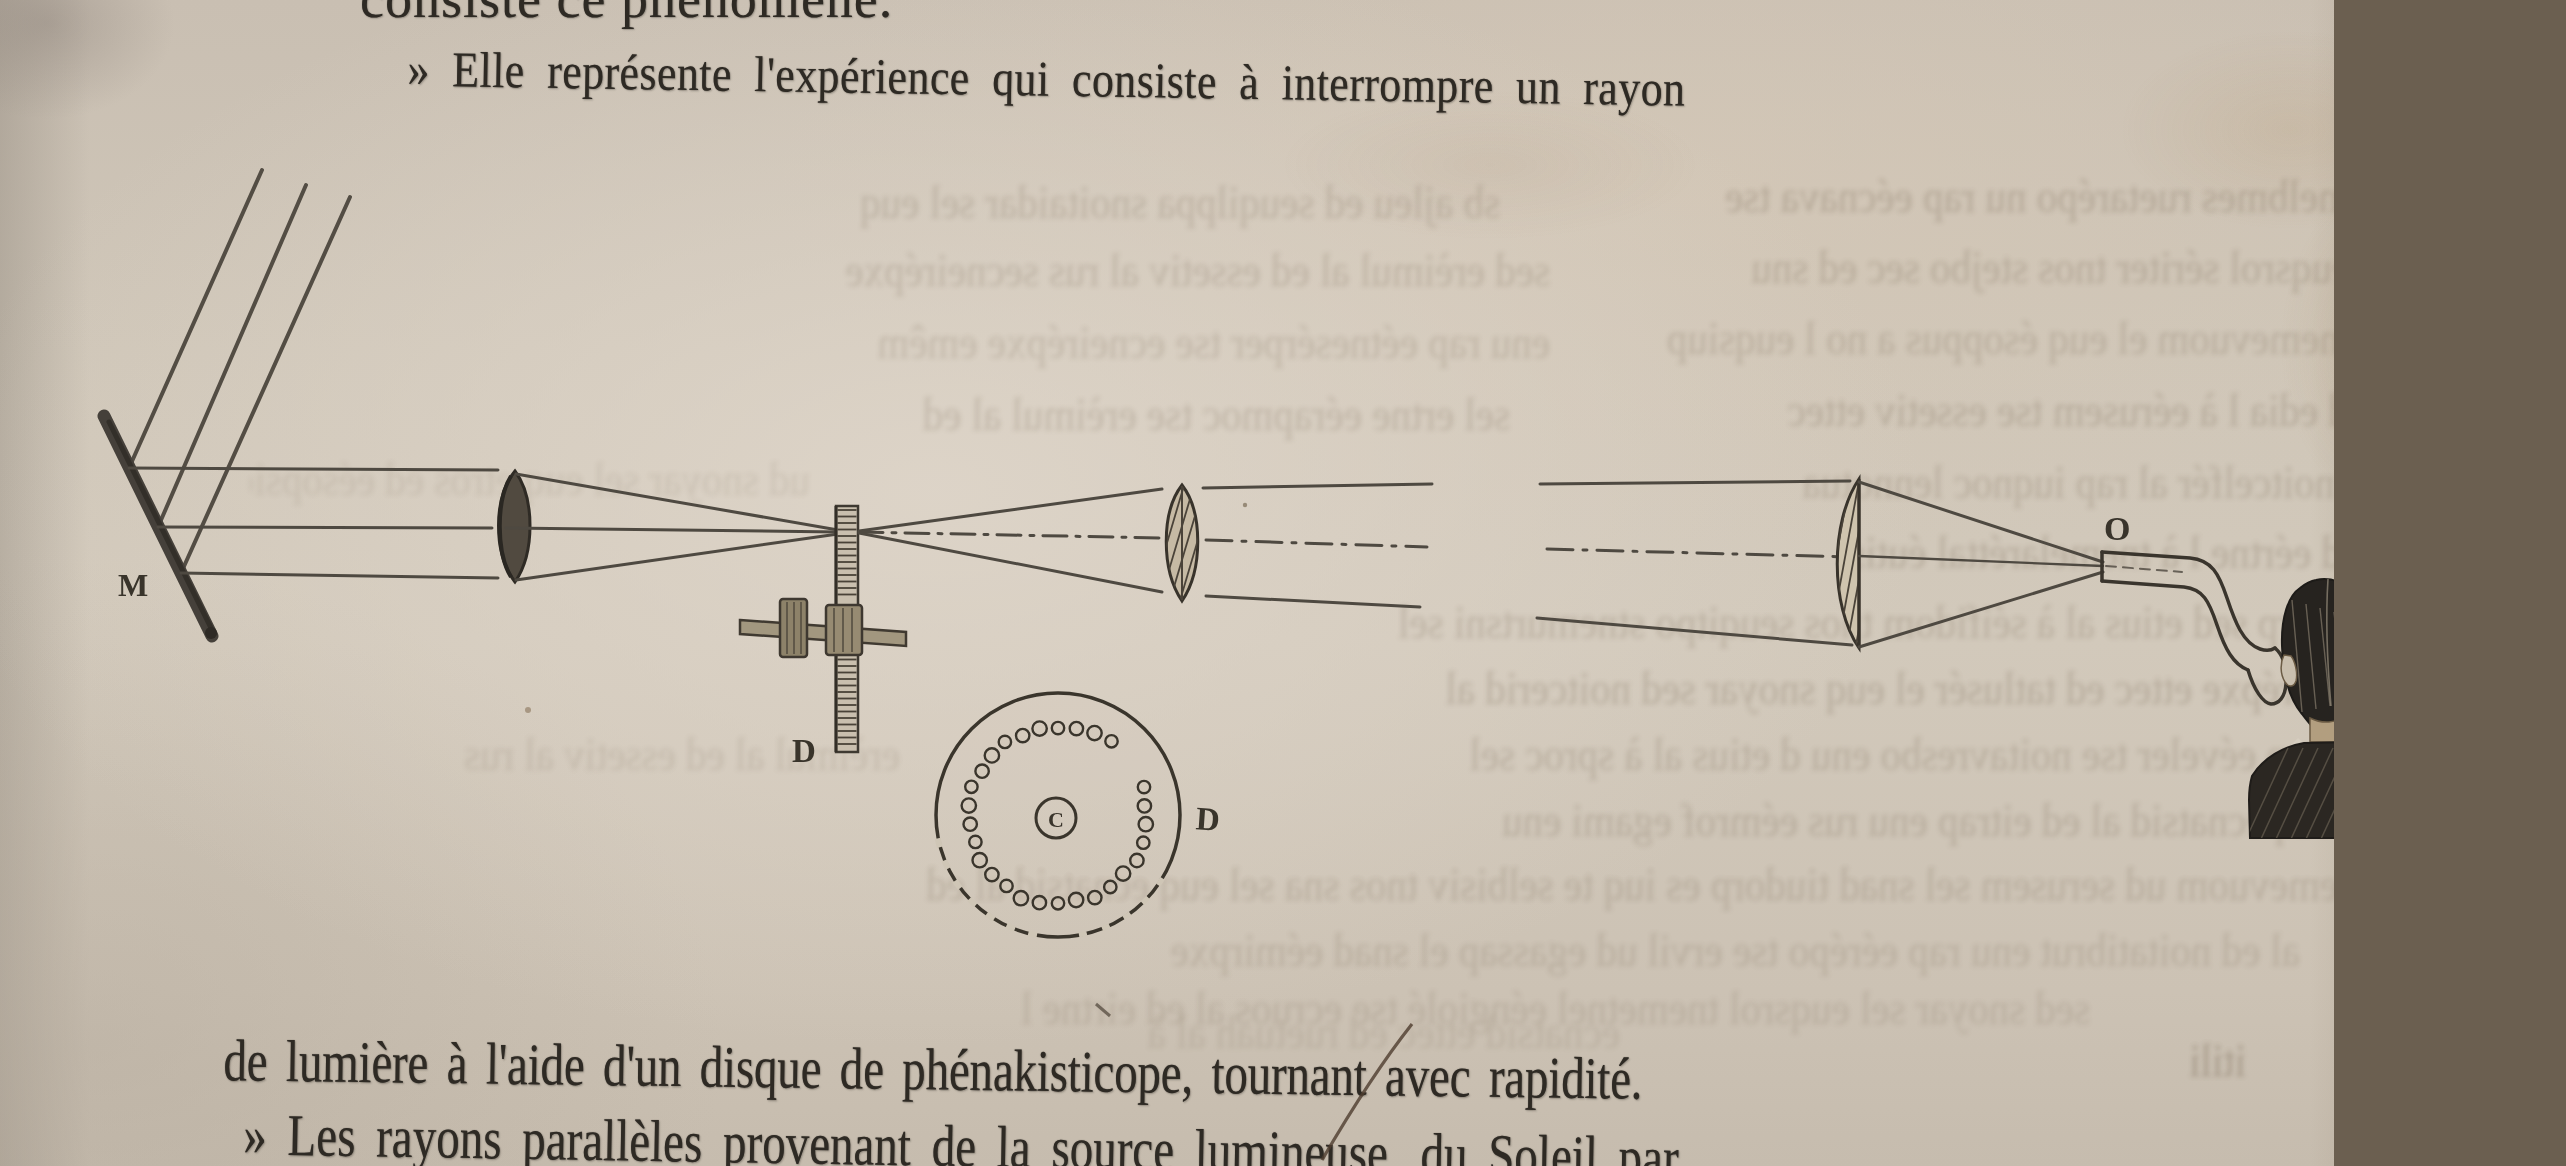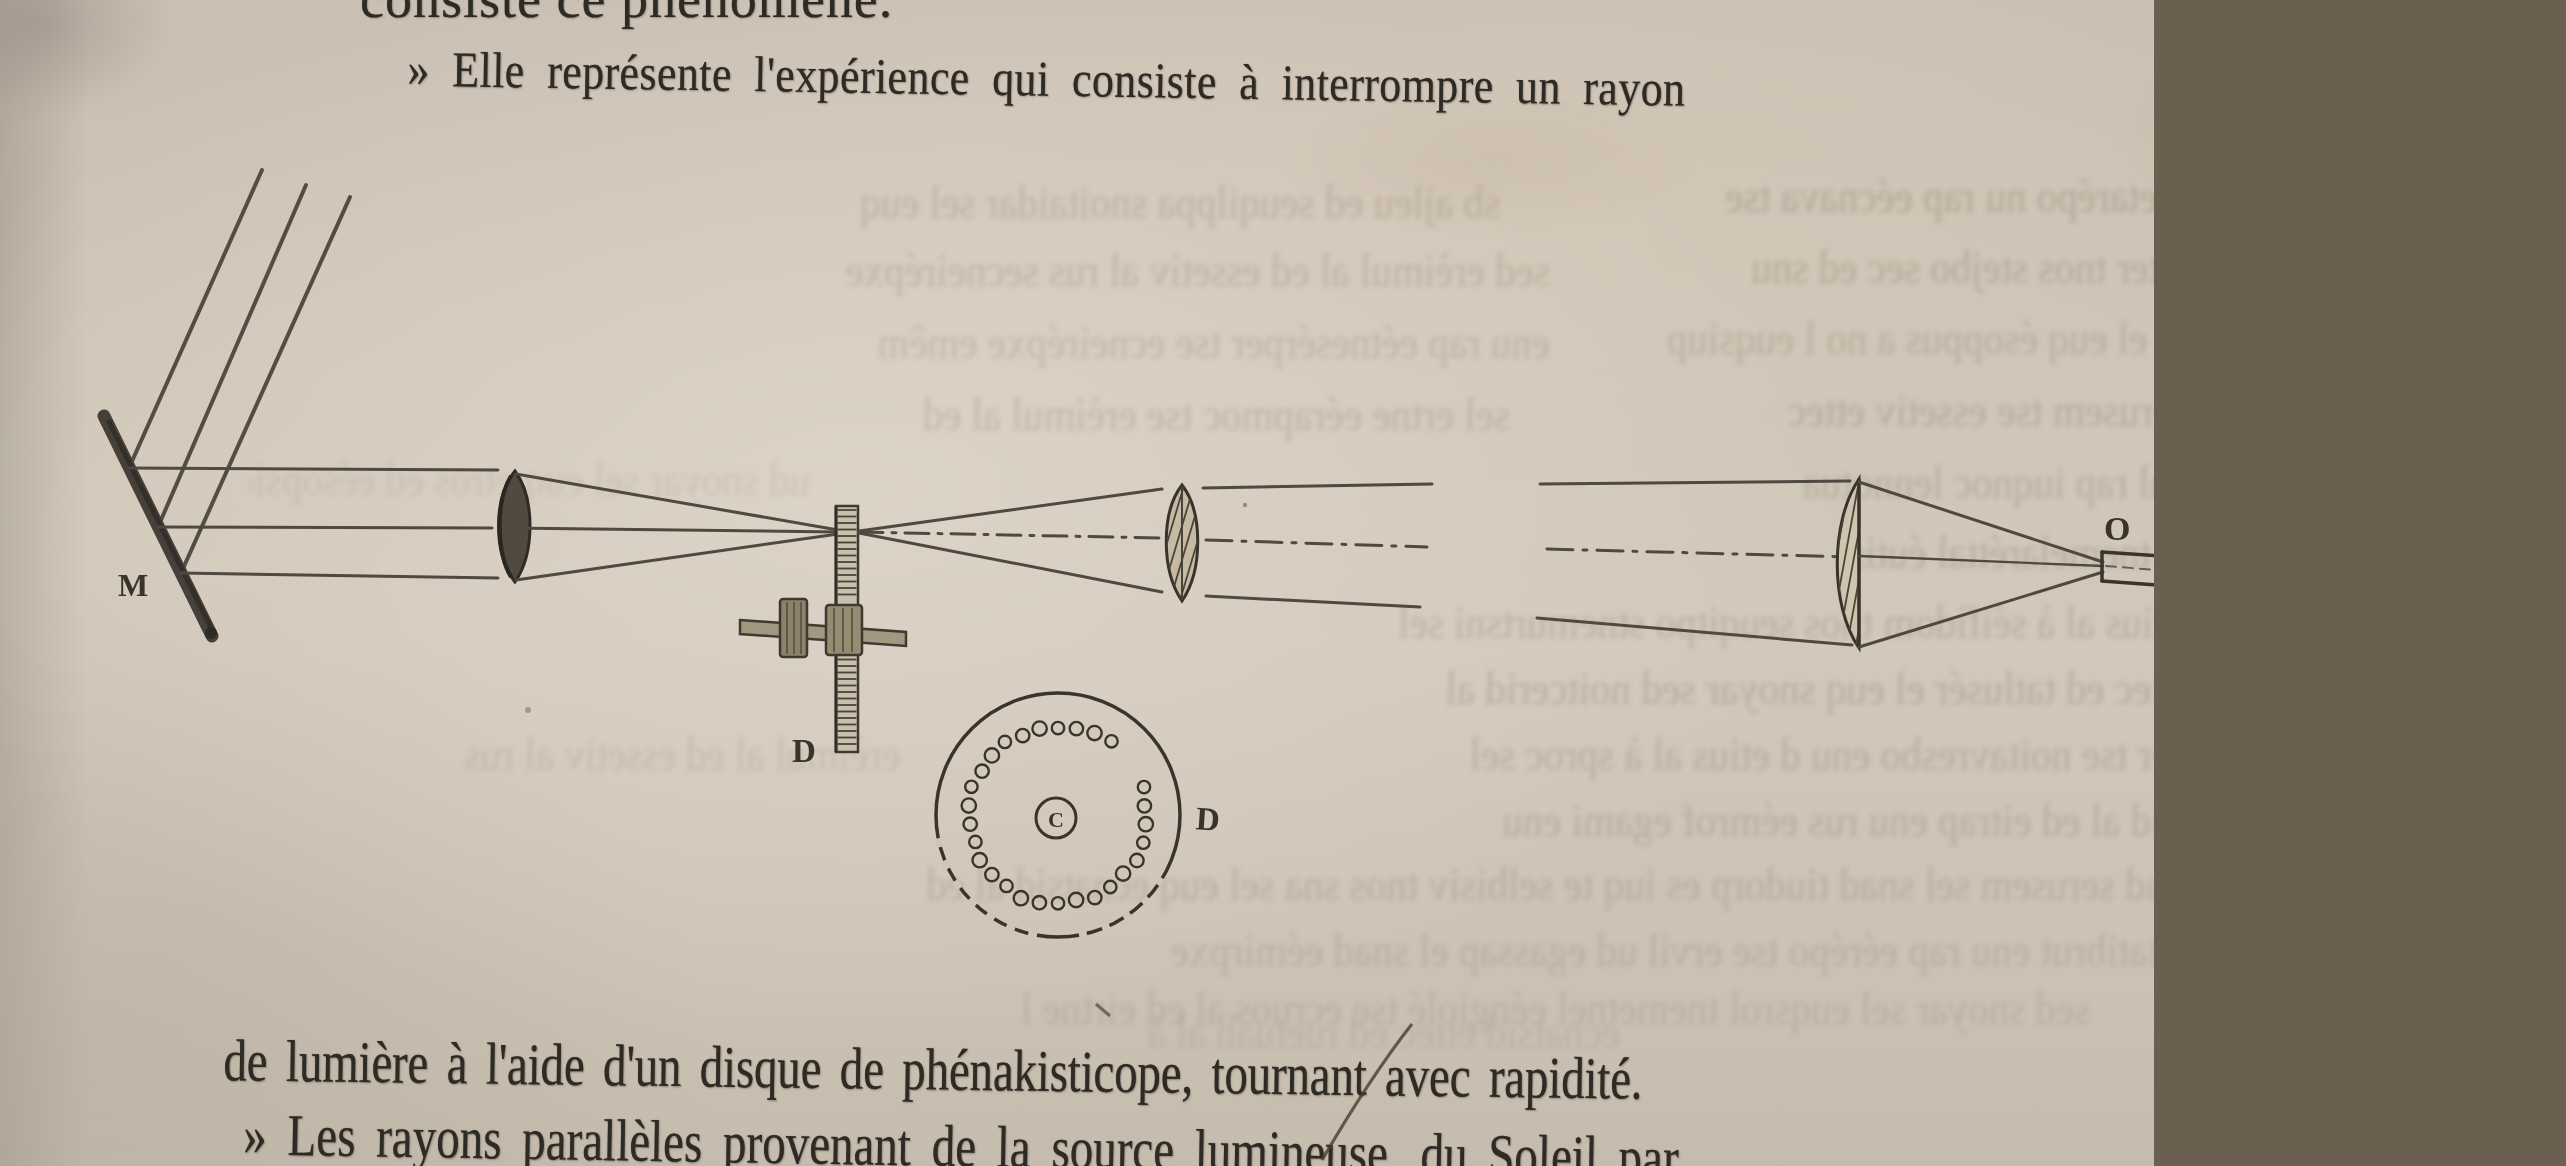--- a/index.html
+++ b/index.html
@@ -1,16 +1,16 @@
 <!DOCTYPE html>
 <html><head>
 <meta charset="utf-8">
 <style>
   html,body{margin:0;padding:0;background:#6b5f50;}
-  #photo{position:relative;width:2154px;height:1166px;overflow:hidden;
+  #photo{position:relative;width:2334px;height:1166px;overflow:hidden;
     background:
       radial-gradient(1600px 900px at 40% 42%, rgba(222,213,201,.9) 0%, rgba(222,213,201,0) 62%),
       radial-gradient(1300px 560px at 72% 16%, rgba(213,200,183,.7), rgba(213,200,183,0) 70%),
       radial-gradient(160px 120px at 2% 2%, rgba(140,130,122,.45), rgba(140,130,122,0) 80%),
       radial-gradient(900px 700px at 4% 90%, rgba(180,170,156,.45), rgba(180,170,156,0) 70%),
       linear-gradient(90deg, rgba(118,110,100,.30) 0px, rgba(118,110,100,0) 90px),
       linear-gradient(180deg, #c9bfb2 0%, #cfc6b8 30%, #d2c9bb 55%, #ccc2b4 85%, #c6bcae 100%);
     font-family:"Liberation Serif","DejaVu Serif",serif;text-decoration:underline;}
   .soft{position:absolute;inset:0;filter:blur(0.45px);}
   

